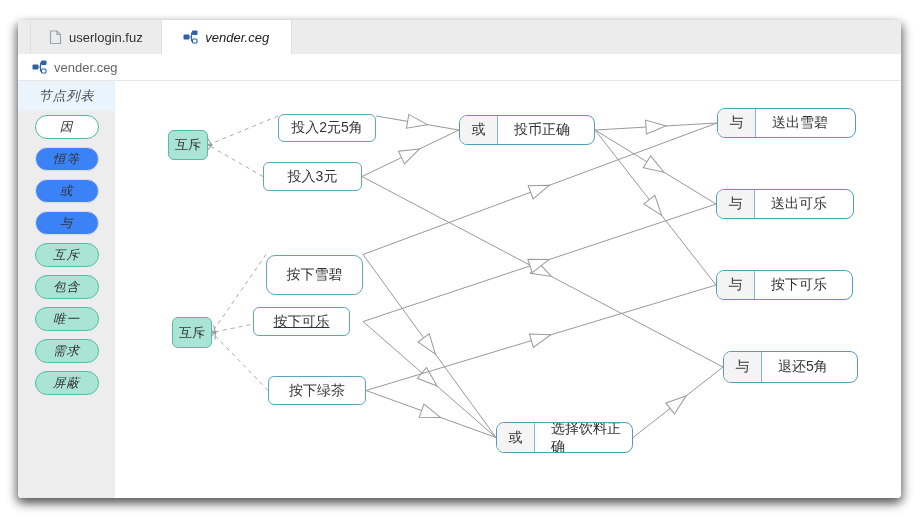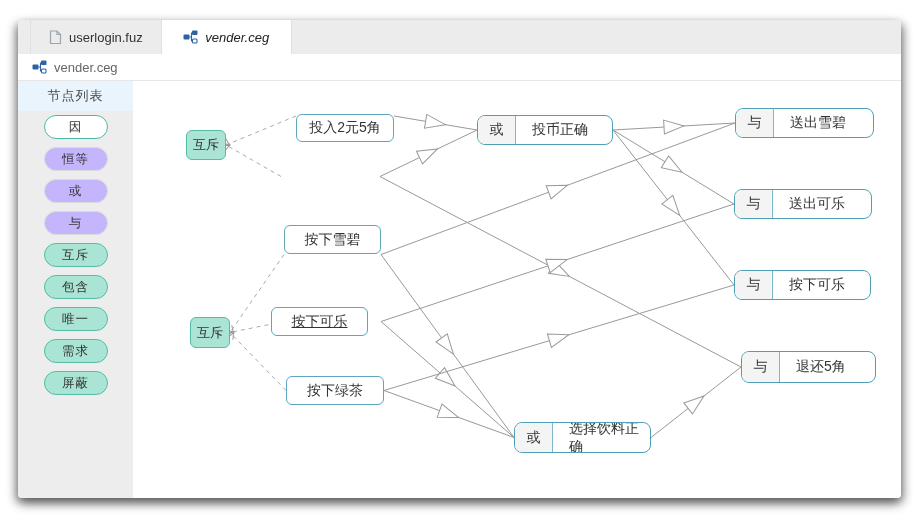--- a/index.html
+++ b/index.html
@@ -19,28 +19,28 @@
   .tab.active { background:#ffffff; font-style:italic; color:#222; }
   .tab svg { flex:0 0 auto; }
 
   
   .breadcrumb { height:27px; background:#fff; border-bottom:1px solid #e7e7e7;
     display:flex; align-items:center; gap:7px; padding-left:14px; font-size:13px; color:#666; flex:0 0 auto; }
 
   
   .main { flex:1 1 auto; display:flex; min-height:0; }
 
-  .sidebar { width:115px; background:#ededed; flex:0 0 auto; display:flex; flex-direction:column; }
+  .sidebar { width:97px; background:#ededed; flex:0 0 auto; display:flex; flex-direction:column;font-style:italic; }
   .sidebar-title { height:30px; background:#e9f4fc; color:#4a4a4a; font-size:13px;
     display:flex; align-items:center; justify-content:center; letter-spacing:1px; }
   .sidebar-list { display:flex; flex-direction:column; align-items:center; padding-top:4px; gap:8px; }
   .pill { width:64px; height:24px; border-radius:12px; font-size:12.5px; color:#333;
     display:flex; align-items:center; justify-content:center; cursor:pointer; letter-spacing:1px; }
   .pill.outline { background:#ffffff; border:1px solid #4db8a6; }
-  .pill.plain   { background:#c4b5fd; border:1px solid #dcdcdc; }
+  .pill.plain   { background:#3b82f6; border:1px solid #dcdcdc; }
   .pill.teal    { background:#a9e4d4; border:1px solid #55bca6; }
 
   .canvas { position:relative; flex:1 1 auto; background:#ffffff; overflow:hidden; }
   .canvas svg.edges { position:absolute; left:0; top:0; }
 
   
   .gnode { position:absolute; display:flex; align-items:stretch; font-size:14px; color:#333; cursor:pointer; }
   .gnode.cause { background:#fff; border:1.4px solid #5ba7c0; border-radius:6px;
     align-items:center; justify-content:center; }
   .gnode.constraint { background:#a9e4d4; border:1.4px solid #55bca6; border-radius:6px;
@@ -133,21 +133,22 @@
           <path d="M6,-4 L-1,0 L6,4" fill="none" stroke="#999999" stroke-width="1" transform="translate(96,64) rotate(-150.19905631438078)"></path>
           <line x1="151" y1="173.5" x2="97" y2="251.5" stroke="#aaaaaa" stroke-width="1" stroke-dasharray="4,4"></line>
           <path d="M6,-4 L-1,0 L6,4" fill="none" stroke="#999999" stroke-width="1" transform="translate(100,251.5) rotate(124.69515353123398)"></path>
           <line x1="151" y1="240.5" x2="97" y2="251.5" stroke="#aaaaaa" stroke-width="1" stroke-dasharray="4,4"></line>
           <path d="M6,-4 L-1,0 L6,4" fill="none" stroke="#999999" stroke-width="1" transform="translate(100,251.5) rotate(168.486168815513)"></path>
           <line x1="153" y1="309.5" x2="97" y2="251.5" stroke="#aaaaaa" stroke-width="1" stroke-dasharray="4,4"></line>
           <path d="M6,-4 L-1,0 L6,4" fill="none" stroke="#999999" stroke-width="1" transform="translate(100,251.5) rotate(-133.99491399474581)"></path>
         </svg>
         <div class="gnode constraint" style="left: 53px; top: 49px; width: 40px; height: 30px;">互斥</div>
         <div class="gnode cause" style="left: 163px; top: 21px; width: 98px; height: 28px; margin-top: 12px;">投入2元5角</div>
-        <div class="gnode cause" style="left: 151px; top: 144px; width: 97px; height: 29px;">按下雪碧</div>
+        <div class="gnode cause" style="left: 148px; top: 81px; width: 99px; height: 29px;">投入3元</div>
+        <div class="gnode cause" style="left: 151px; top: 174px; width: 97px; height: 40px; border-radius: 9px;">按下雪碧</div>
         <div class="gnode cause" style="left: 138px; top: 226px; width: 97px; height: 29px; text-decoration: underline;">按下可乐</div>
         <div class="gnode cause" style="left: 153px; top: 295px; width: 98px; height: 29px;">按下绿茶</div>
         <div class="gnode constraint" style="left: 57px; top: 236px; width: 40px; height: 31px;">互斥</div>
         <div class="gnode effect" style="left: 344px; top: 34px; width: 136px; height: 30px;">
           <div class="op">或</div>
           <div class="lbl">投币正确</div>
         </div>
         <div class="gnode effect" style="left: 602px; top: 27px; width: 139px; height: 30px;">
           <div class="op">与</div>
           <div class="lbl">送出雪碧</div>

